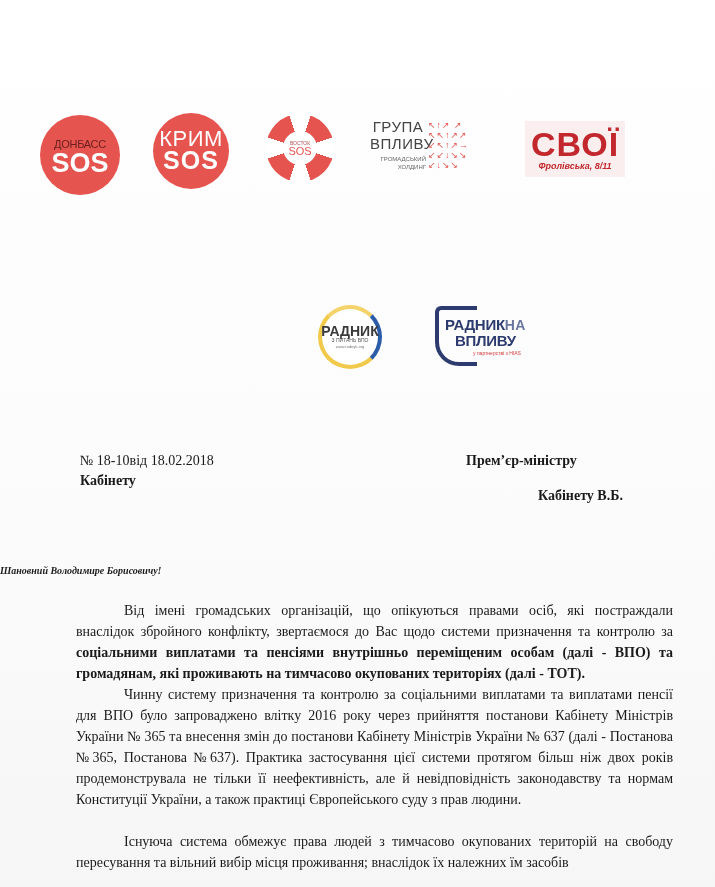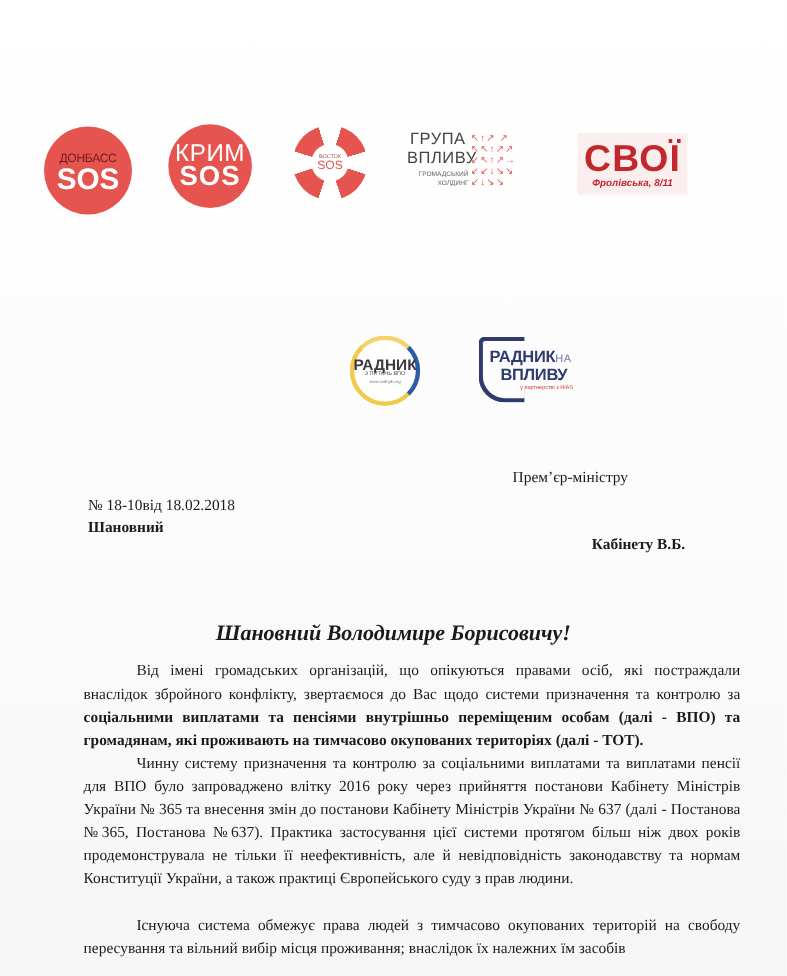--- a/index.html
+++ b/index.html
@@ -60,33 +60,33 @@
     border:4px solid #f1c94b; border-right-color:#2b5ca8; border-top-color:#f4d46a; box-sizing:border-box; background:#fff;
     display:flex; flex-direction:column; align-items:center; justify-content:center;
     font-family:"Liberation Sans","DejaVu Sans",sans-serif; }
   #logo-radnyk .b { font-size:14px; font-weight:700; color:#3a3a3a; line-height:12px; }
   #logo-radnyk .s { font-size:5px; color:#555; line-height:7px; }
   #logo-radnyk .u { font-size:4px; color:#777; line-height:5px; }
 
   #logo-pravo { left:435px; top:306px; width:100px; height:62px; font-family:"Liberation Sans","DejaVu Sans",sans-serif; }
   #logo-pravo .shield { position:absolute; left:0; top:0; width:42px; height:60px; border:4px solid #2e3b6e; border-right:none; border-radius:6px 0 0 24px; box-sizing:border-box; }
   #logo-pravo .p1 { position:absolute; left:10px; top:10px; font-size:15px; font-weight:900; color:#2e3b6e; letter-spacing:-0.3px; }
-  #logo-pravo .na { font-size:10px; font-weight:normal; color:#6a75a0; letter-spacing:0.5px; }
+  #logo-pravo .na { font-size:14px; font-weight:bold; color:#6a75a0; letter-spacing:0.5px; }
   #logo-pravo .p2 { position:absolute; left:20px; top:26px; font-size:15px; font-weight:900; color:#2e3b6e; letter-spacing:-0.3px; }
   #logo-pravo .p3 { position:absolute; left:38px; top:44px; font-size:5px; color:#d23b3b; white-space:nowrap; }
 
   
   .hdr { position:absolute; font-size:14px; line-height:18px; }
   #doc-number { left:80px; top:452px; }
   #doc-ukrainy { left:80px; top:472px; font-weight:bold; }
-  #recipient-title { left:466px; top:426px; font-weight:normal; }
+  #recipient-title { left:466px; top:452px; font-weight:bold; }
   #recipient-name { left:538px; top:487px; font-weight:bold; }
 
-  #salutation { position:absolute; left:0; width:715px; top:565px; text-align:center;
-    font-size:20px; font-weight:bold; font-style:italic; }
+  #salutation { position:absolute; left:0; width:715px; top:565px; text-align:left;
+    font-size:10px; font-weight:bold; font-style:italic; }
 
   
   .para { position:absolute; left:76px; width:597px; font-size:14px; line-height:21px; text-align:justify; }
   .para .indent { display:inline-block; width:48px; }
   #para-1 { top:600px; }
   #para-2 { top:684px; }
   #para-3 { top:831px; }
   b { font-weight:bold; }
 </style>
 </head>
@@ -132,21 +132,21 @@
   </div>
 
   <div class="logo" id="logo-pravo">
     <div class="shield"></div>
     <div class="p1"><span>РАДНИК</span><span class="na">НА</span></div>
     <div class="p2">ВПЛИВУ</div>
     <div class="p3">у партнерстві з HIAS</div>
   </div>
 
   <div class="hdr" id="doc-number">№ 18-10від 18.02.2018</div>
-  <div class="hdr" id="doc-ukrainy">Шановний</div>
+  <div class="hdr" id="doc-ukrainy">Кабінету</div>
   <div class="hdr" id="recipient-title">Прем’єр-міністру</div>
   <div class="hdr" id="recipient-name">Кабінету В.Б.</div>
 
   <div id="salutation">Шановний Володимире Борисовичу!</div>
 
   <div class="para" id="para-1"><span class="indent"></span><span>Від імені громадських організацій, що опікуються правами осіб, які постраждали внаслідок збройного конфлікту, звертаємося до Вас щодо системи призначення та контролю за </span><b>соціальними виплатами та пенсіями внутрішньо переміщеним особам (далі - ВПО) та громадянам, які проживають на тимчасово окупованих територіях (далі - ТОТ).</b></div>
 
   <div class="para" id="para-2"><span class="indent"></span><span>Чинну систему призначення та контролю за соціальними виплатами та виплатами пенсії для ВПО було запроваджено влітку 2016 року через прийняття постанови Кабінету Міністрів України № 365 та  внесення змін до постанови Кабінету Міністрів України № 637 (далі - Постанова №365, Постанова №637). Практика застосування цієї системи протягом більш ніж двох років продемонструвала не тільки її неефективність, але й невідповідність законодавству та нормам Конституції України, а також практиці Європейського суду з прав людини.</span></div>
 
   <div class="para" id="para-3"><span class="indent"></span><span>Існуюча система обмежує права людей з тимчасово окупованих територій на свободу пересування та вільний вибір місця проживання; внаслідок їх належних їм засобів</span></div>

